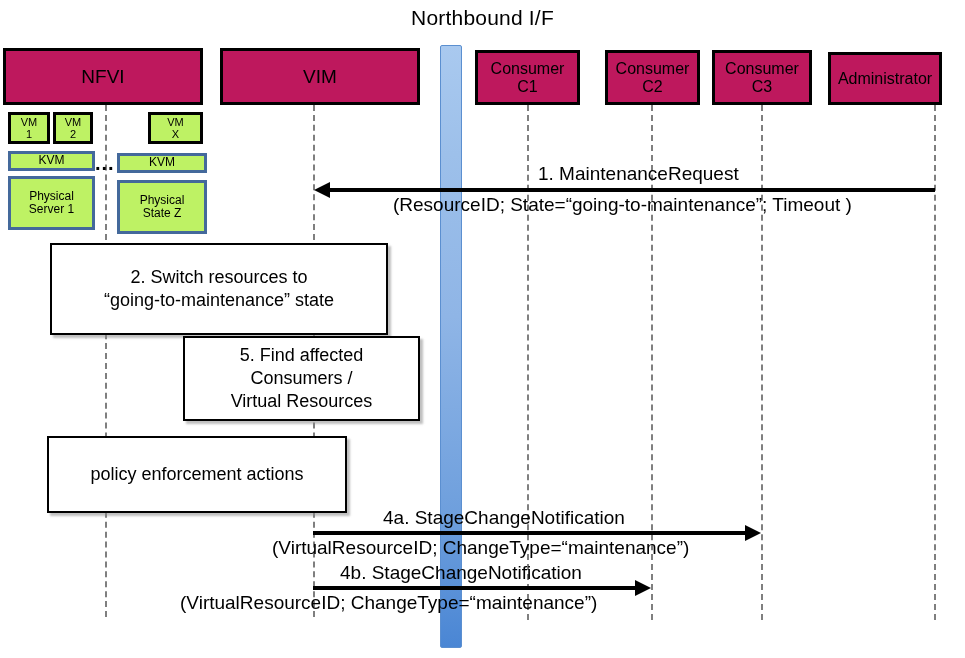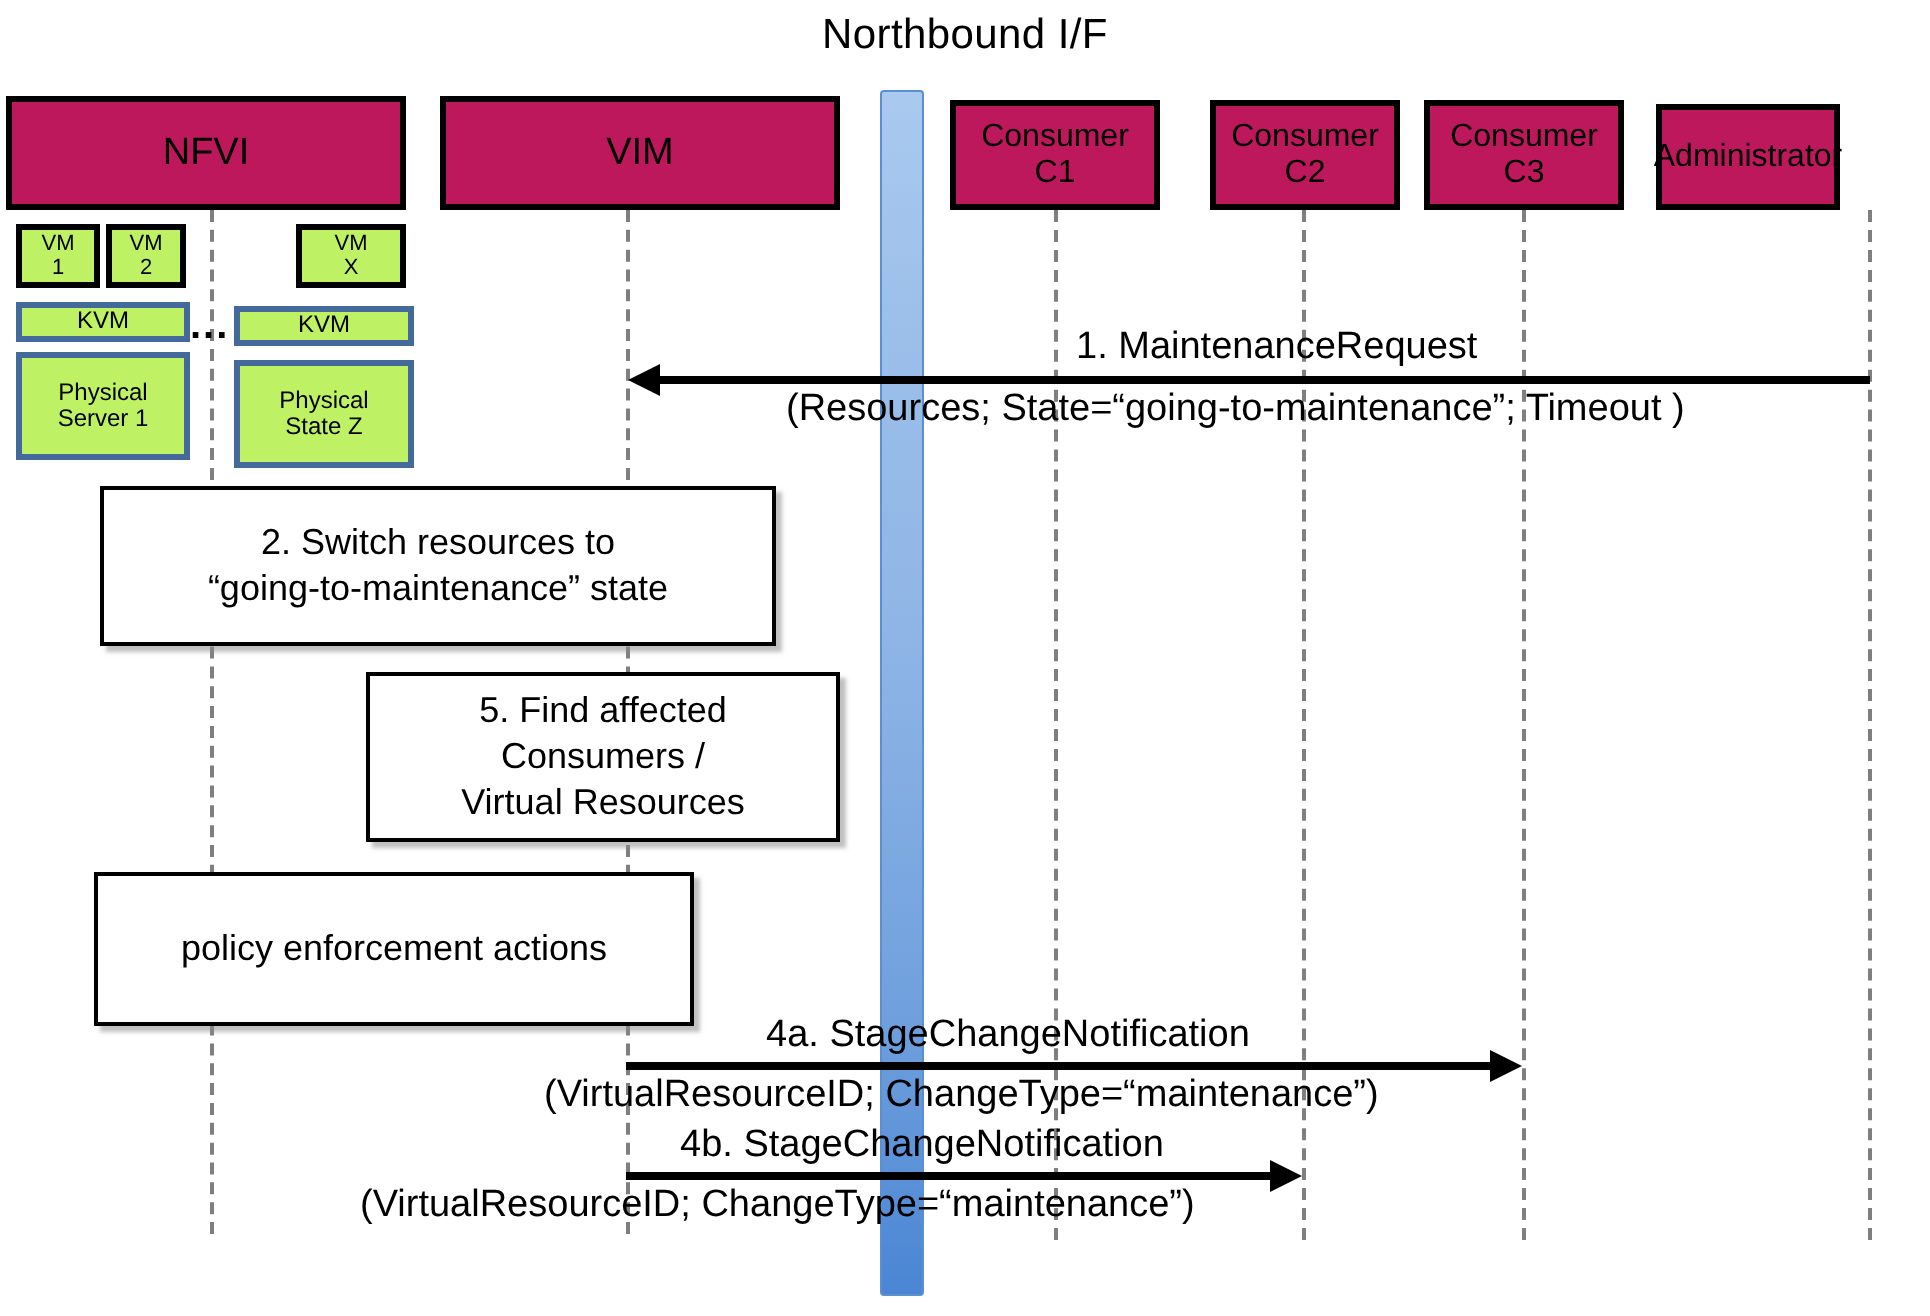--- a/index.html
+++ b/index.html
@@ -174,21 +174,21 @@
   <div class="actor small" style="left:605px; top:50px; width:95px; height:55px; flex-direction:column;">
     <span>Consumer</span>
     <span>C2</span>
   </div>
 
   <div class="actor small" style="left:712px; top:50px; width:100px; height:55px; flex-direction:column;">
     <span>Consumer</span>
     <span>C3</span>
   </div>
 
-  <div class="actor small" style="left:828px; top:52px; width:92px; height:53px;">
+  <div class="actor small" style="left:828px; top:52px; width:114px; height:53px;">
     <span>Administrator</span>
   </div>
 
   <div class="comp vm" style="left:8px; top:112px; width:42px; height:32px; flex-direction:column;">
     <span>VM</span>
     <span>1</span>
   </div>
 
   <div class="comp vm" style="left:53px; top:112px; width:40px; height:32px; flex-direction:column;">
     <span>VM</span>
@@ -221,24 +221,24 @@
     <span>Physical</span>
     <span>State Z</span>
   </div>
 
   <div class="msg-label" style="left:538px; top:163px;">
     <span>1.    MaintenanceRequest</span>
   </div>
   <div class="msg-line" style="left:330px; top:188px; width:605px;"></div>
   <div class="arrow-head left" style="left:314px; top:182px;"></div>
   <div class="msg-label" style="left:393px; top:194px;">
-    <span>(Resources; State=“going-to-maintenance”; Timeout )</span>
-  </div>
-
-  <div class="proc" style="left:50px; top:243px; width:338px; height:80px; flex-direction:column;">
+    <span>(ResourceID; State=“going-to-maintenance”; Timeout )</span>
+  </div>
+
+  <div class="proc" style="left:50px; top:243px; width:338px; height:92px; flex-direction:column;">
     <span>2. Switch resources to</span>
     <span>“going-to-maintenance” state</span>
   </div>
 
   <div class="proc" style="left:183px; top:336px; width:237px; height:85px; flex-direction:column;">
     <span>5. Find affected</span>
     <span>Consumers /</span>
     <span>Virtual Resources</span>
   </div>
 

